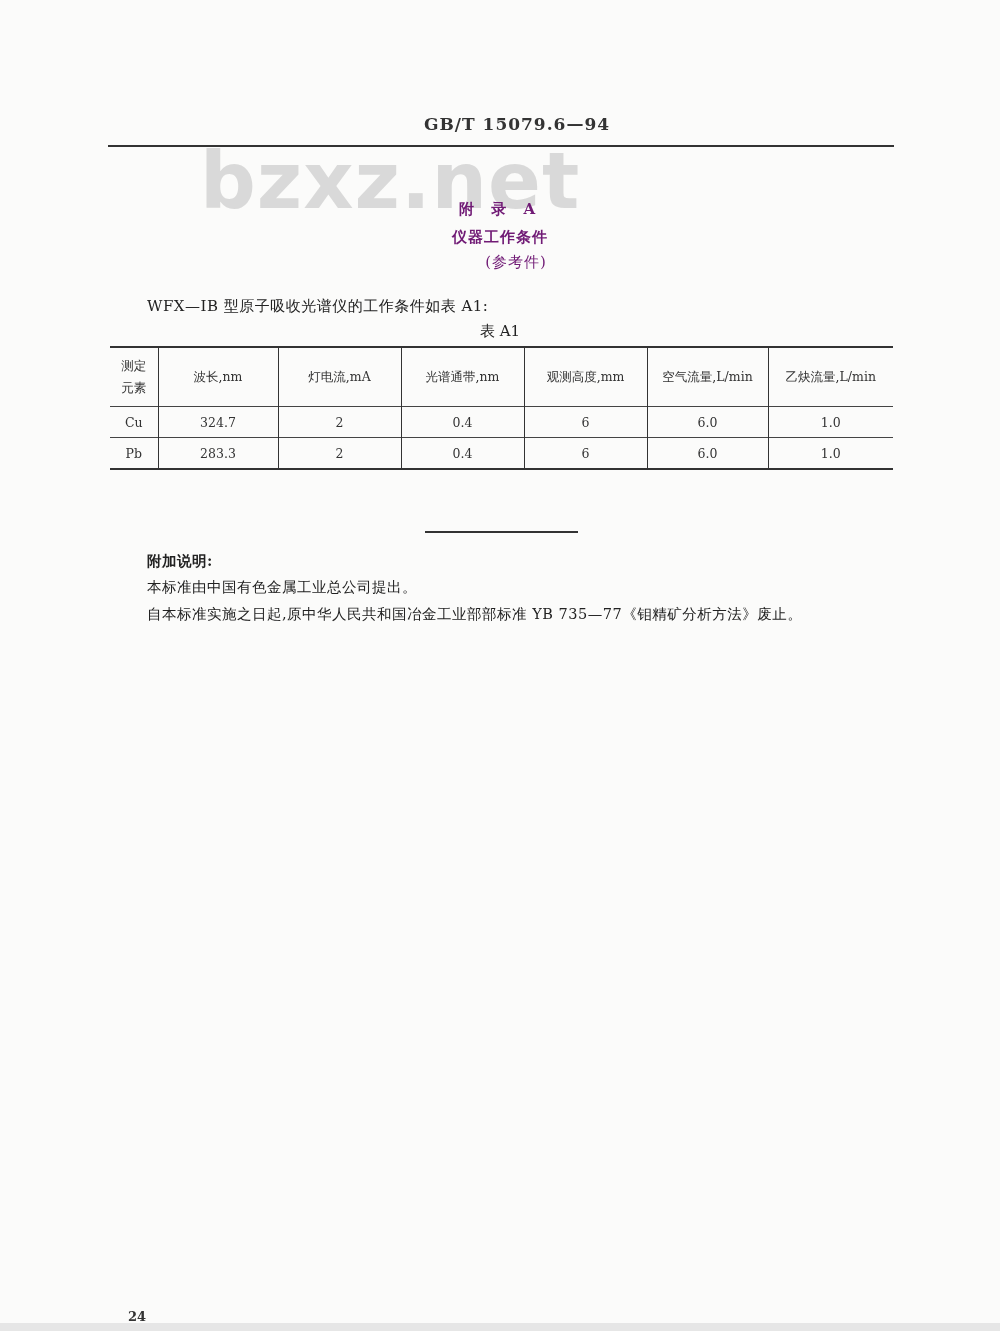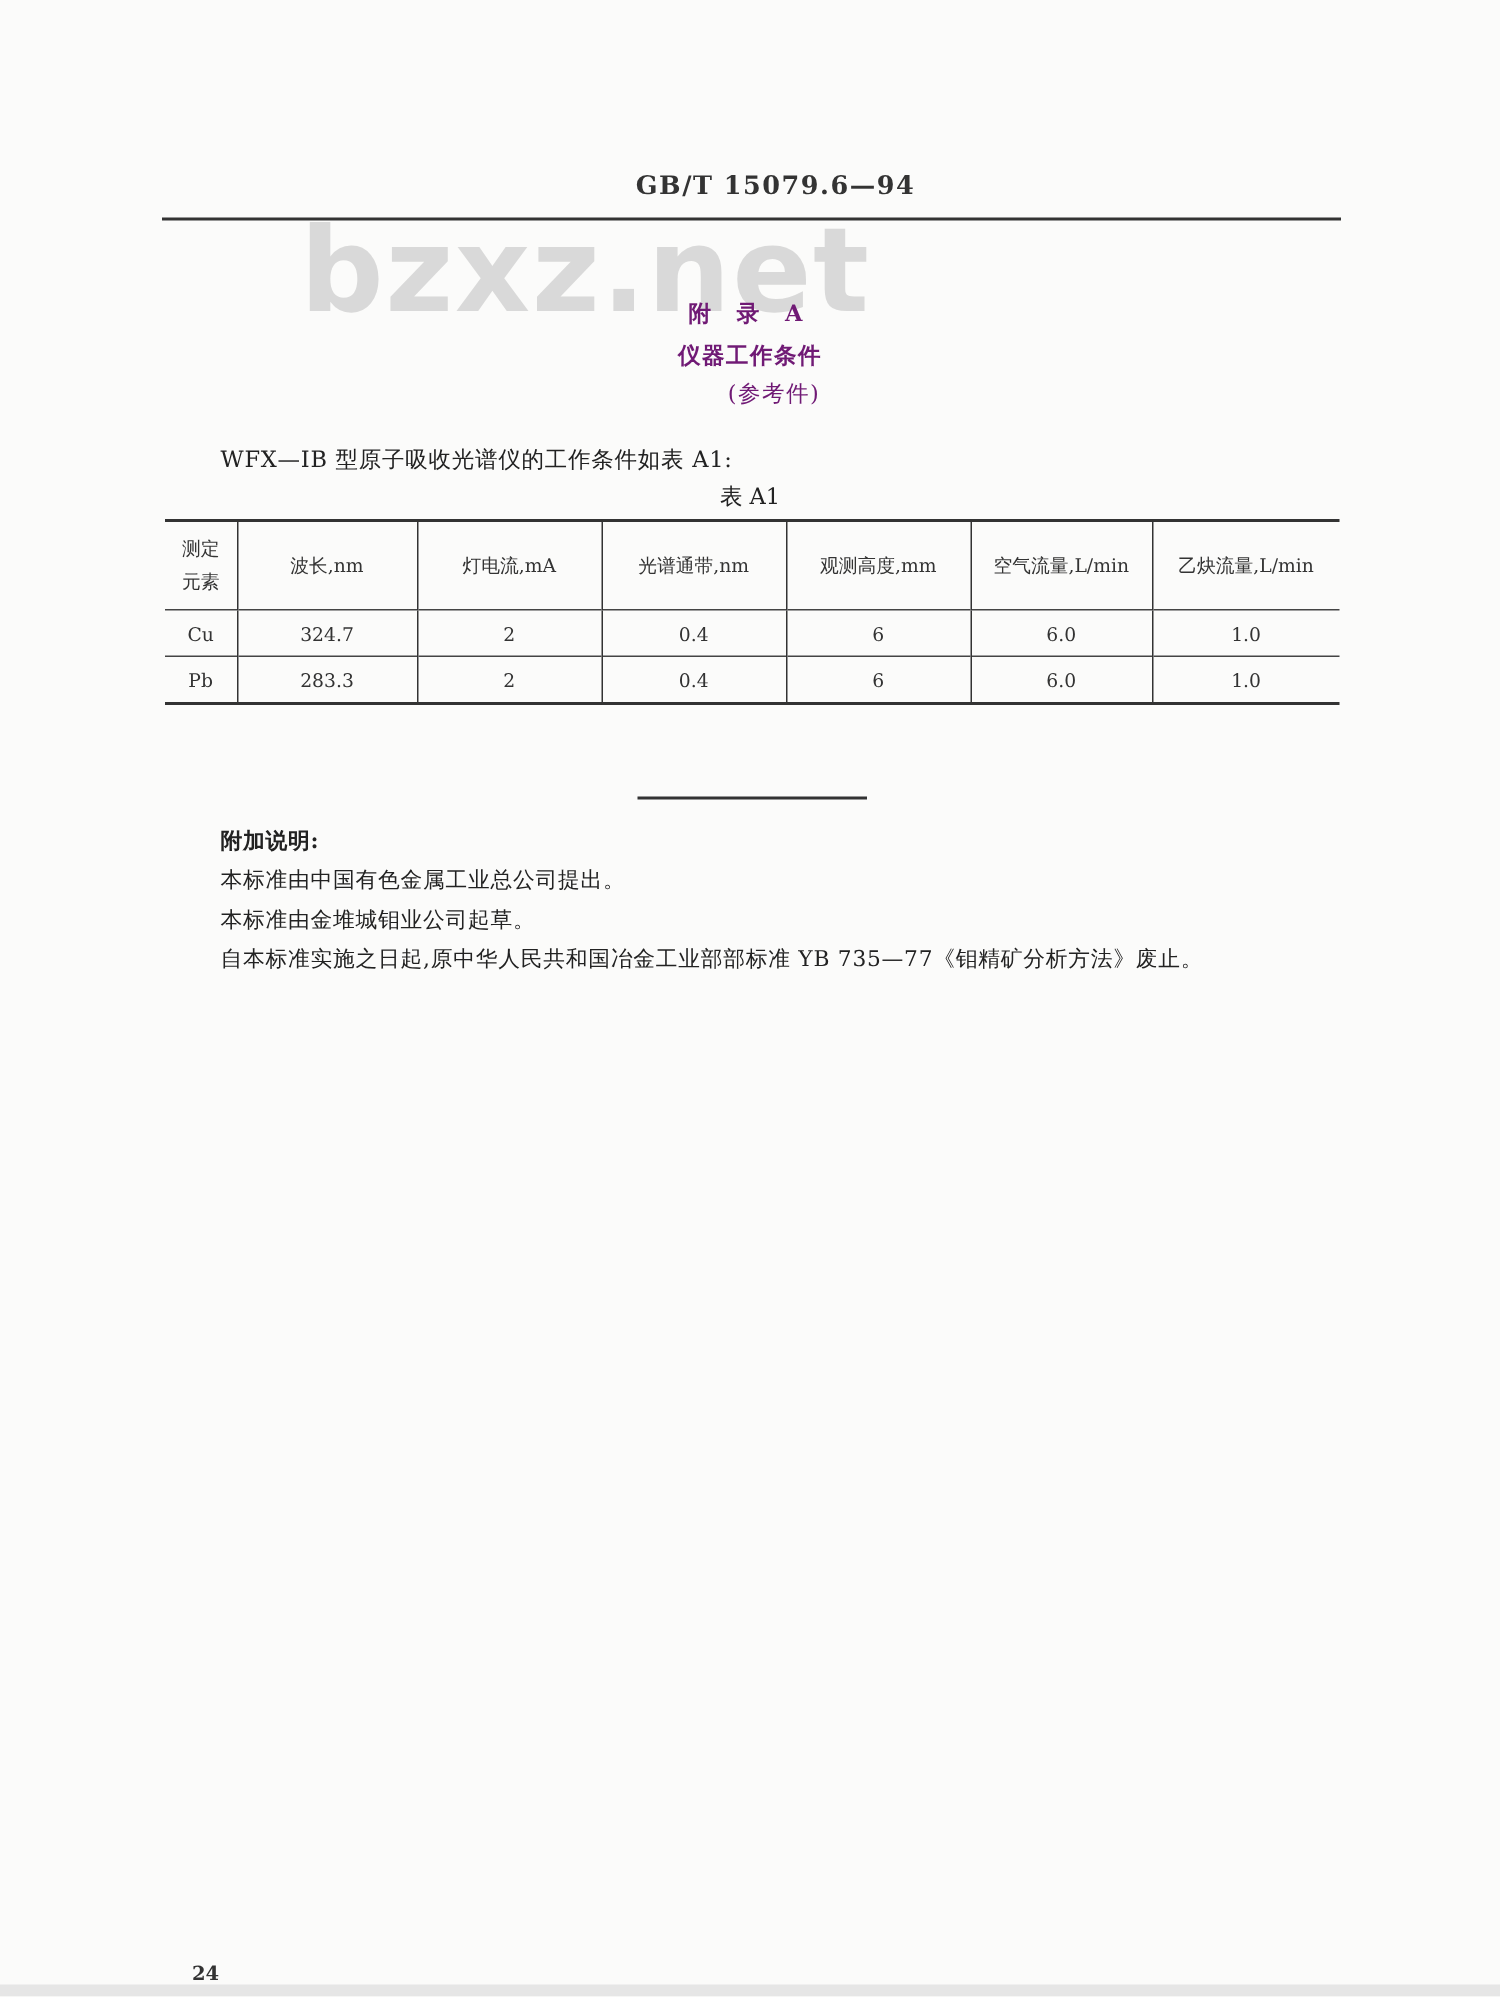--- a/index.html
+++ b/index.html
@@ -105,18 +105,17 @@
       <td>1.0</td>
     </tr>
   </tbody>
 </table>
 
 <div class="sep-rule"></div>
 
 <div class="notes">
   <div class="note-title">附加说明:</div>
   <div class="note-line">本标准由中国有色金属工业总公司提出。</div>
-  <div class="note-line">本标准由金堆城钼业公司起草。</div>
   <div class="note-line">自本标准实施之日起,原中华人民共和国冶金工业部部标准 YB 735—77《钼精矿分析方法》废止。</div>
 </div>
 
 <div class="page-number">24</div>
 <div class="bottom-strip"></div>
 
 </body></html>

